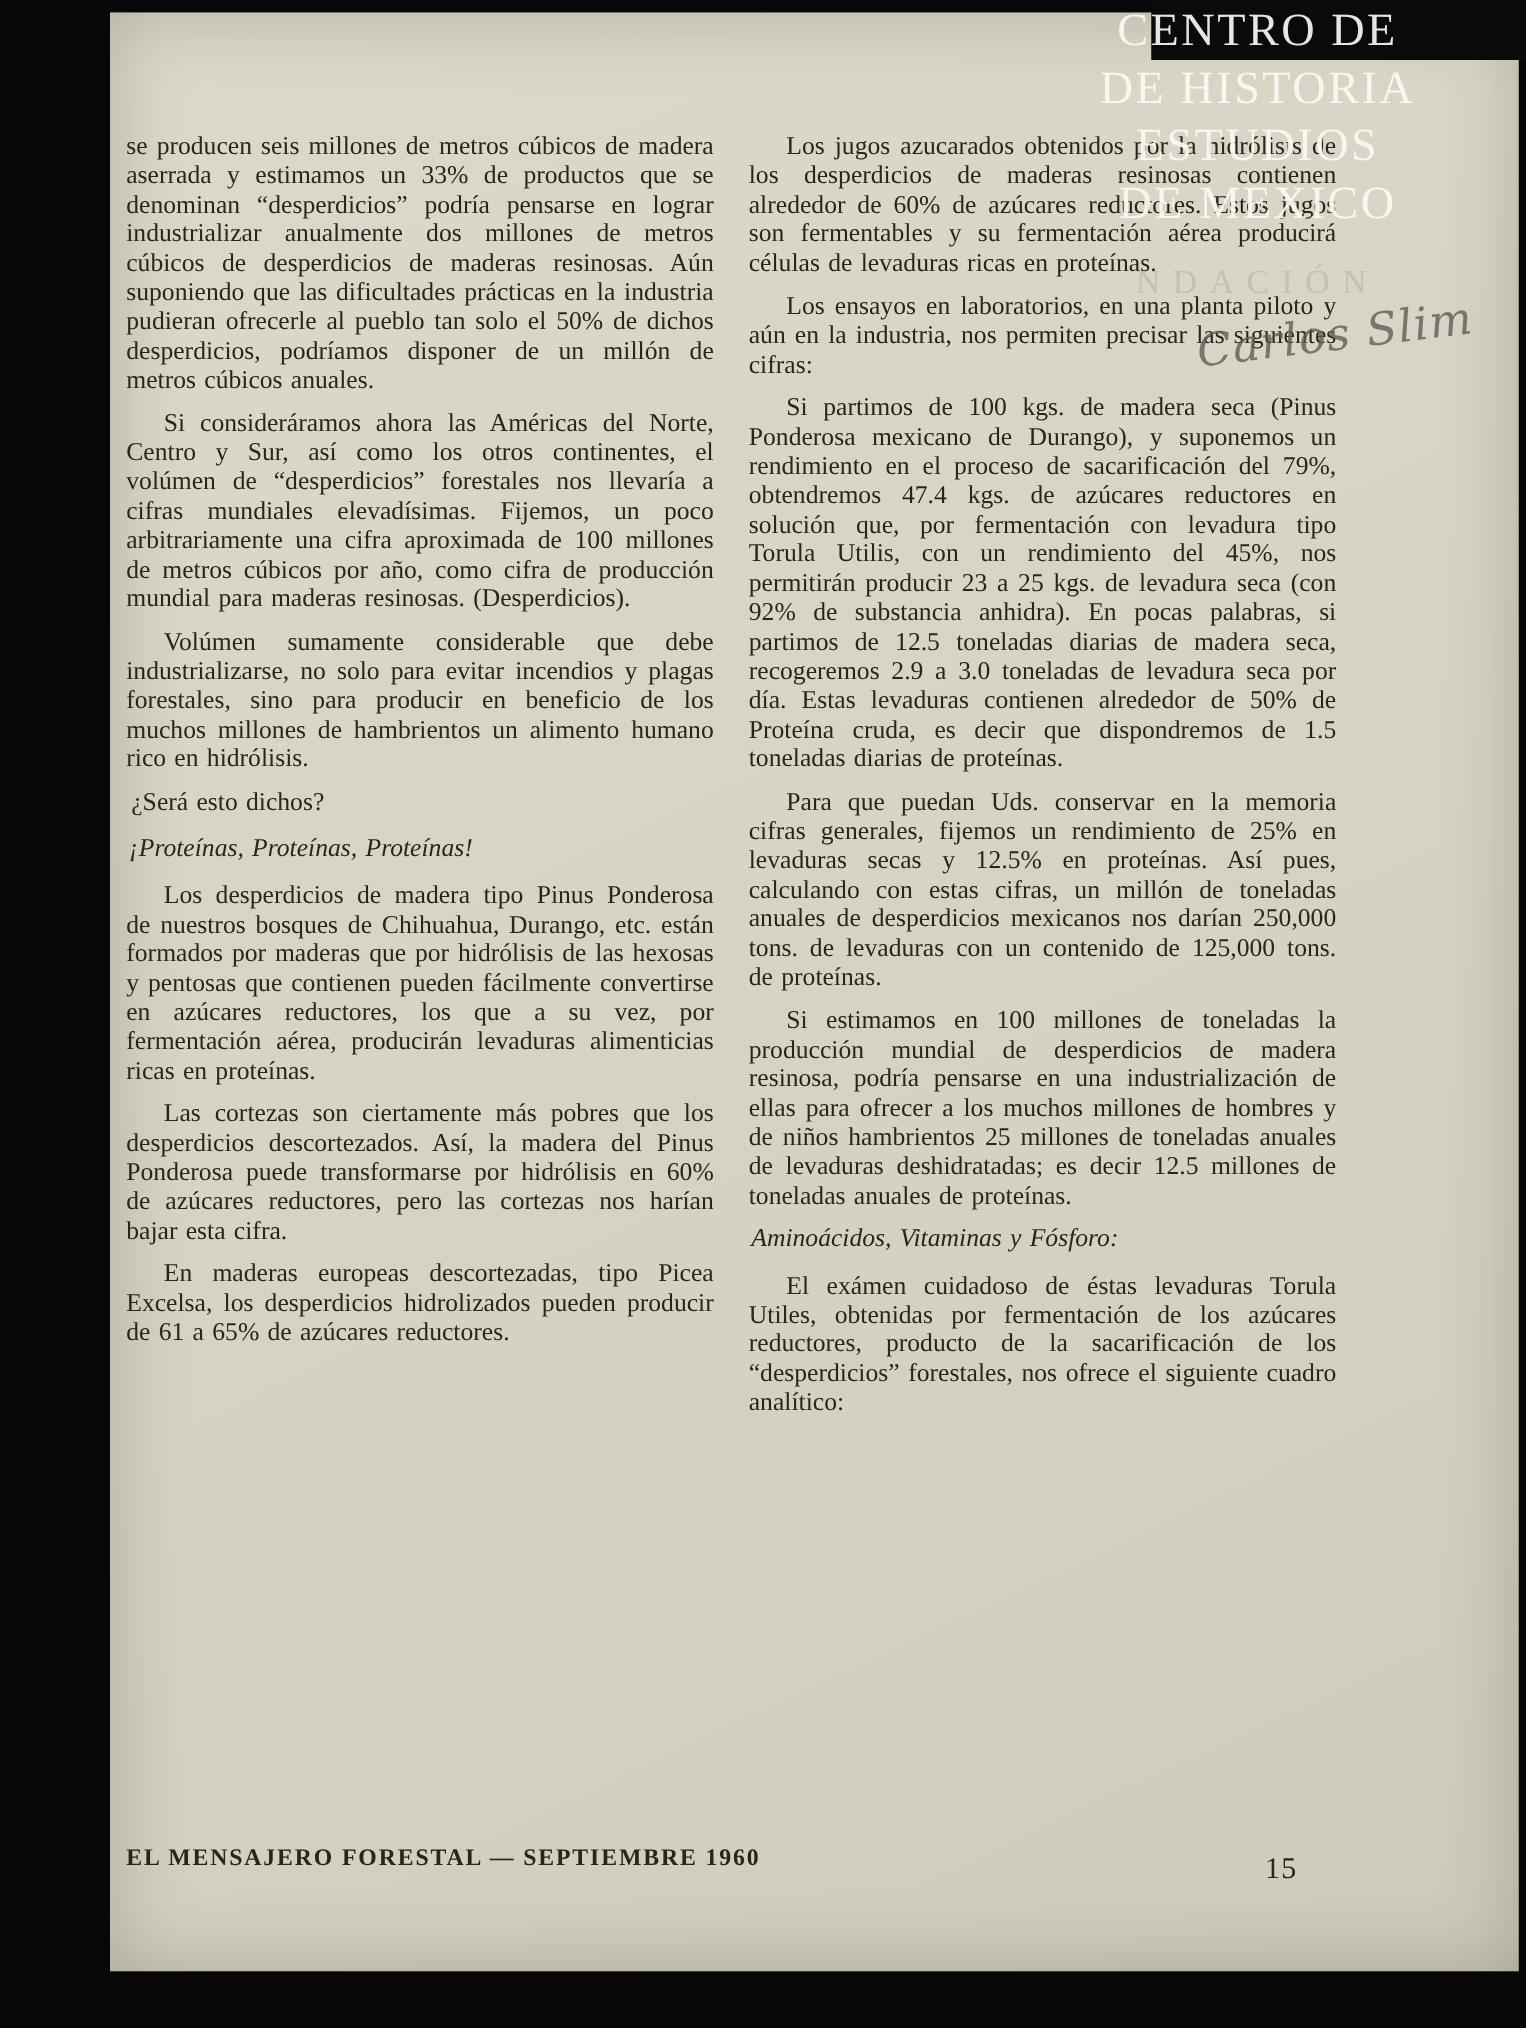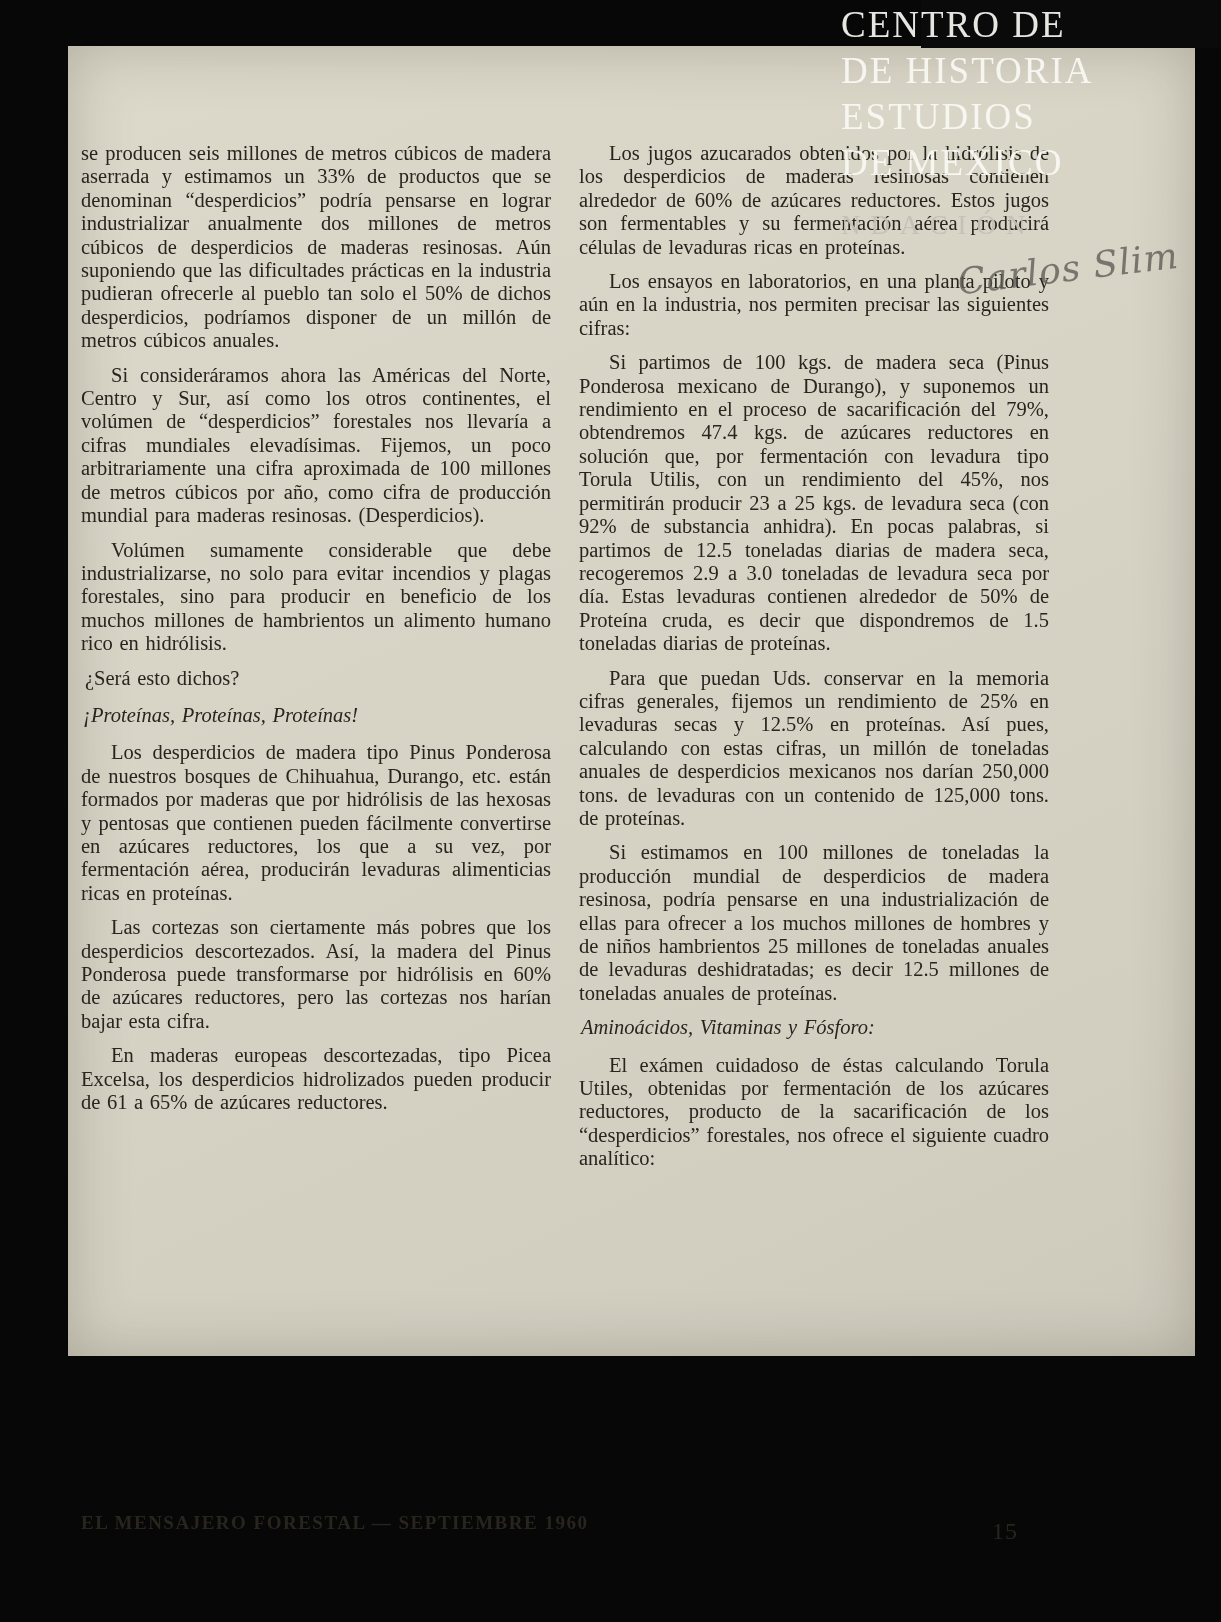--- a/index.html
+++ b/index.html
@@ -11,46 +11,45 @@
     height: 1622px;
     background: #070707;
     position: relative;
     overflow: hidden;
     font-family: "Liberation Serif", "DejaVu Serif", serif;
   }
 
   
   .page {
     position: absolute;
-    left: 68px;
+    left: 88px;
     top: 10px;
     width: 1127px;
-    height: 1310px;
+    height: 1567px;
     background: linear-gradient(155deg, #dcd8ca 0%, #d7d3c5 45%, #d2cec0 80%, #cdc9bb 100%);
     box-shadow: inset 0 0 60px rgba(60,55,40,0.25);
-    margin-top: 36px;
   }
 
   
   .corner-shadow {
     position: absolute;
     top: 0;
     right: 0;
     width: 300px;
     height: 48px;
     background: #0a0a0a;
   }
 
   
   .watermark {
     position: absolute;
     top: 2px;
     right: 50px;
     width: 330px;
-    text-align: left;
+    text-align: center;
     color: rgba(250,249,244,0.92);
     font-family: "Liberation Serif", serif;
     font-size: 37px;
     line-height: 46px;
     letter-spacing: 2px;
     pointer-events: none;
   }
   .watermark .wm-line { display: block; }
   .watermark .wm-foundation {
     font-size: 27px;
@@ -143,21 +142,21 @@
       <p class="para">En maderas europeas descortezadas, tipo Picea Excelsa, los desperdicios hidrolizados pueden producir de 61 a 65% de azúcares reductores.</p>
     </div>
 
     <div class="col">
       <p class="para">Los jugos azucarados obtenidos por la hidrólisis de los desperdicios de maderas resinosas contienen alrededor de 60% de azúcares reductores. Estos jugos son fermentables y su fermentación aérea producirá células de levaduras ricas en proteínas.</p>
       <p class="para">Los ensayos en laboratorios, en una planta piloto y aún en la industria, nos permiten precisar las siguientes cifras:</p>
       <p class="para">Si partimos de 100 kgs. de madera seca (Pinus Ponderosa mexicano de Durango), y suponemos un rendimiento en el proceso de sacarificación del 79%, obtendremos 47.4 kgs. de azúcares reductores en solución que, por fermentación con levadura tipo Torula Utilis, con un rendimiento del 45%, nos permitirán producir 23 a 25 kgs. de levadura seca (con 92% de substancia anhidra). En pocas palabras, si partimos de 12.5 toneladas diarias de madera seca, recogeremos 2.9 a 3.0 toneladas de levadura seca por día. Estas levaduras contienen alrededor de 50% de Proteína cruda, es decir que dispondremos de 1.5 toneladas diarias de proteínas.</p>
       <p class="para">Para que puedan Uds. conservar en la memoria cifras generales, fijemos un rendimiento de 25% en levaduras secas y 12.5% en proteínas. Así pues, calculando con estas cifras, un millón de toneladas anuales de desperdicios mexicanos nos darían 250,000 tons. de levaduras con un contenido de 125,000 tons. de proteínas.</p>
       <p class="para">Si estimamos en 100 millones de toneladas la producción mundial de desperdicios de madera resinosa, podría pensarse en una industrialización de ellas para ofrecer a los muchos millones de hombres y de niños hambrientos 25 millones de toneladas anuales de levaduras deshidratadas; es decir 12.5 millones de toneladas anuales de proteínas.</p>
       <p class="heading-italic">Aminoácidos, Vitaminas y Fósforo:</p>
-      <p class="para">El exámen cuidadoso de éstas calculando Torula Utiles, obtenidas por fermentación de los azúcares reductores, producto de la sacarificación de los “desperdicios” forestales, nos ofrece el siguiente cuadro analítico:</p>
+      <p class="para">El exámen cuidadoso de éstas levaduras Torula Utiles, obtenidas por fermentación de los azúcares reductores, producto de la sacarificación de los “desperdicios” forestales, nos ofrece el siguiente cuadro analítico:</p>
     </div>
 
   </div>
 
   <div class="footer">
     <span class="journal">EL MENSAJERO FORESTAL — SEPTIEMBRE 1960</span>
     <span class="pageno">15</span>
   </div>
 
 </div>

